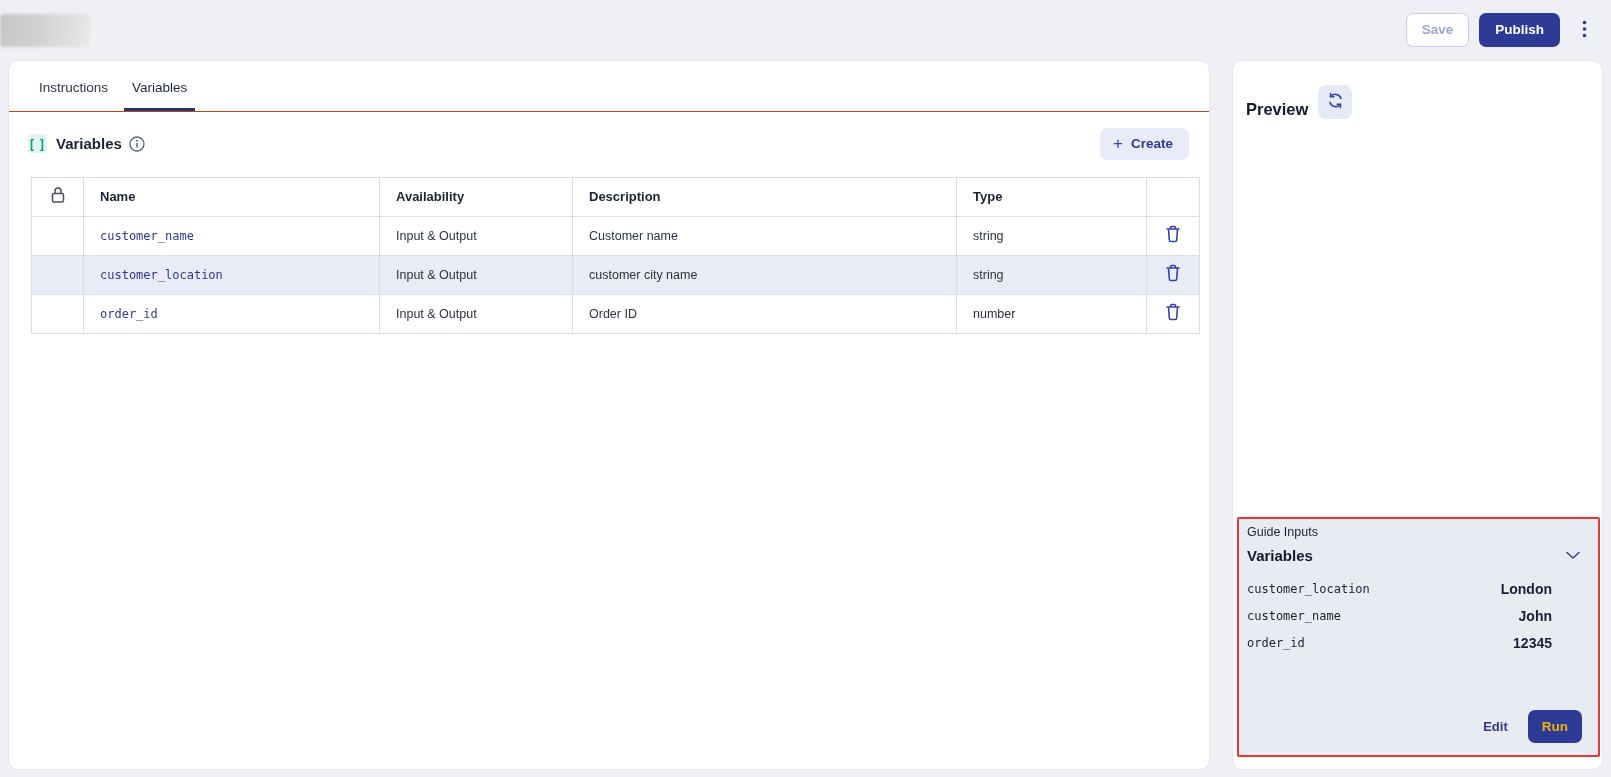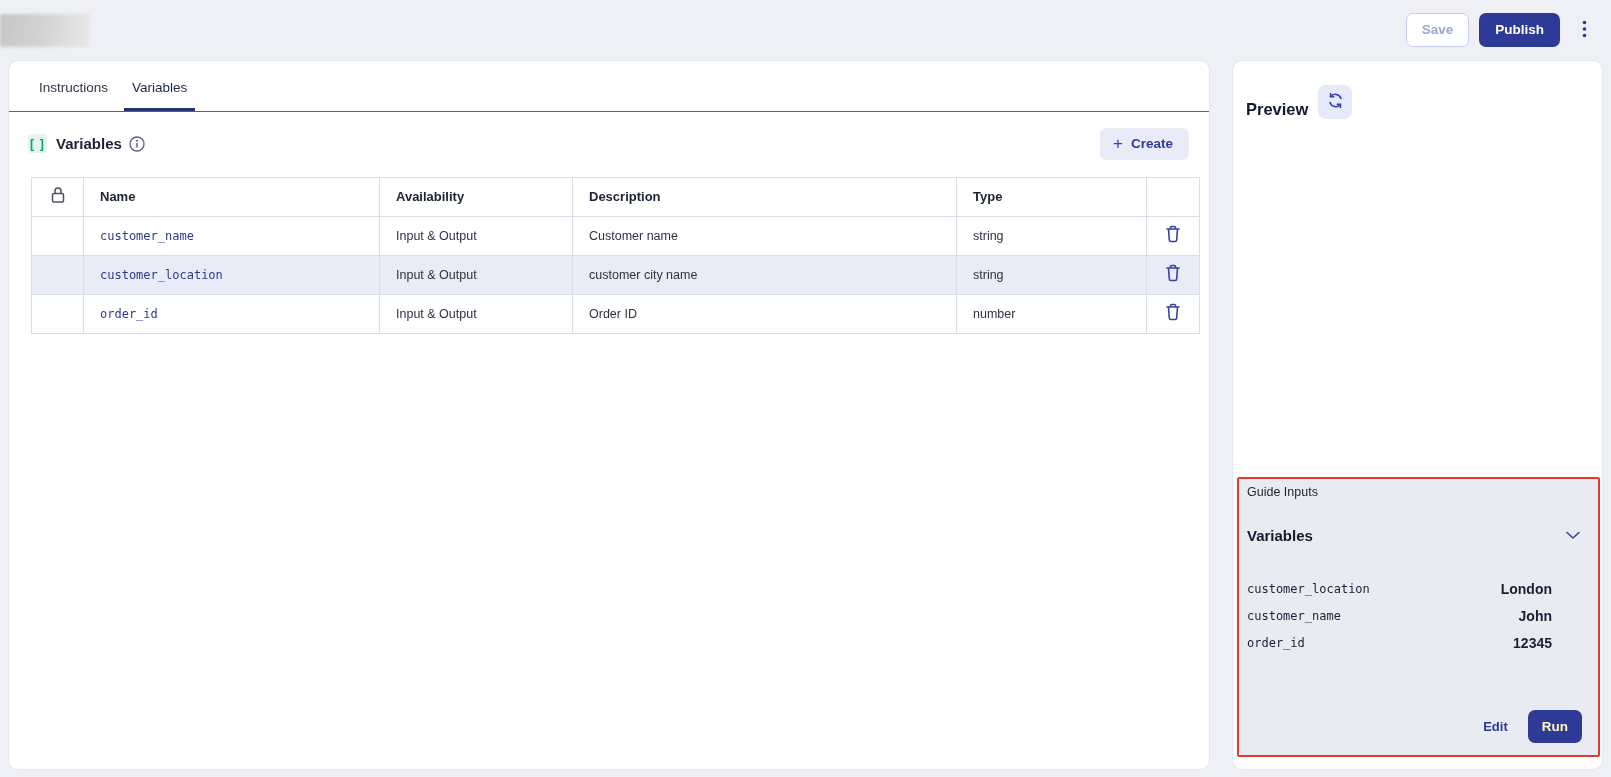--- a/index.html
+++ b/index.html
@@ -95,35 +95,35 @@
     background: #e6e9f7; border: none; cursor: pointer;
     display: flex; align-items: center; justify-content: center;
   }
 
   .guide-inputs {
     margin: auto 2px 12px 4px;
     background: #e9ebf2;
     border: 2px solid #e8392f;
     border-radius: 2px;
     padding: 4px 8px 10px 8px;
-    height: 280px;
-    display: flex; flex-direction: column; gap: 20px;
+    height: 240px;
+    display: flex; flex-direction: column;
   }
   .gi-eyebrow { font-size: 12.5px; color: #1c2133; padding-top: 2px; }
   .gi-title-row { display: flex; align-items: center; justify-content: space-between; margin-top: 7px; padding-right: 8px; }
   .gi-title { font-size: 15px; font-weight: 700; color: #14192e; }
   .chevron-btn { background: none; border: none; cursor: pointer; display: flex; padding: 2px; }
   .gi-desc { font-size: 12.5px; color: #252b3b; line-height: 1.4; margin-top: 6px; max-width: 332px; }
   .gi-fields { margin-top: 16px; display: flex; flex-direction: column; gap: 11px; }
   .gi-field-row { display: flex; align-items: center; justify-content: space-between; padding-right: 38px; }
   .gi-field-name { font-family: "DejaVu Sans Mono", monospace; font-size: 12px; color: #1a1f36; }
   .gi-field-value { font-size: 14px; font-weight: 700; color: #1a1f36; }
   .gi-footer { margin-top: auto; display: flex; align-items: center; justify-content: flex-end; gap: 20px; padding: 0 8px 2px 0; }
   .edit-link { background: none; border: none; font-size: 13px; font-weight: 700; color: #2d3a8f; cursor: pointer; font-family: "Liberation Sans", sans-serif; }
-  .btn-run { background: #2d3a96; color: #fef9c3; border: none; padding: 10px 14px; }
+  .btn-run { background: #2d3a96; color: #eab308; border: none; padding: 10px 14px; }
 </style>
 </head>
 <body>
 
 <div class="page">
 
   <header class="topbar">
     <div class="logo-blur"></div>
     <div class="topbar-actions">
       <button class="btn btn-save">Save</button>

